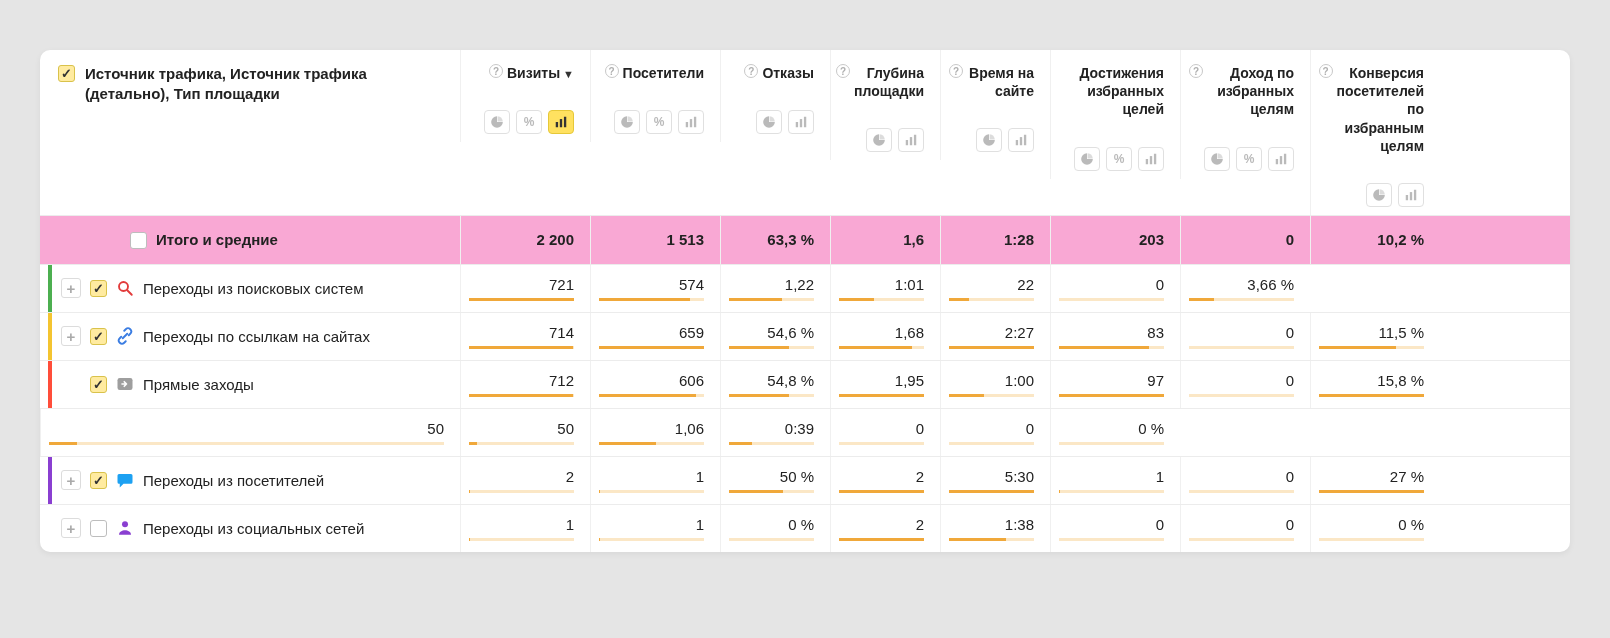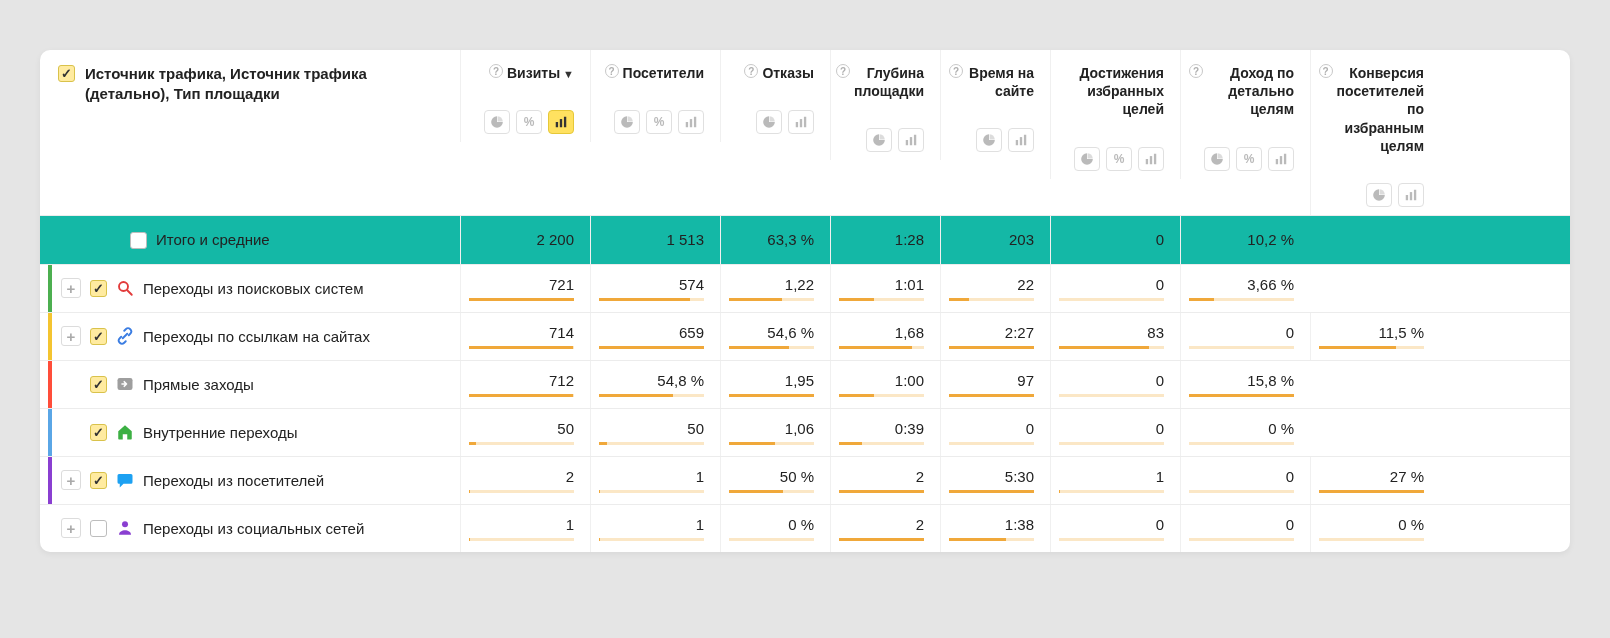--- a/index.html
+++ b/index.html
@@ -80,21 +80,21 @@
   }
   .mini.active { background:#ffe160; border-color:#e6c838; color:#333; }
   .mini svg { width:14px; height:14px; }
 
   .body-row {
     display: grid;
     grid-template-columns: 420px 130px 130px 110px 110px 110px 130px 130px 130px;
     border-top: 1px solid #ececec;
     min-height: 48px;
   }
-  .body-row.totals { background:#14b8a6; font-weight:400; border-top:none; }
+  .body-row.totals { background:#f9a8d4; font-weight:700; border-top:none; }
   .dim-cell {
     display:flex; align-items:center; gap:9px; padding: 10px 14px 10px 8px;
     position:relative;
   }
   .accent {
     width:4px; align-self:stretch; margin:-10px 0 -10px 0;
     border-radius:0;
   }
   .expander {
     width:20px; height:20px; border:1px solid #dcdcdc; border-radius:3px;
@@ -262,21 +262,21 @@
               <rect x="3" y="12" width="4" height="9" fill="#bababa"></rect>
               <rect x="10" y="7" width="4" height="14" fill="#bababa"></rect>
               <rect x="17" y="3" width="4" height="18" fill="#bababa"></rect>
             </svg>
           </span>
         </div>
       </div>
       <div class="hdr-col">
         <div class="hdr-label">
           <span class="help">?</span>
-          <span class="txt">Доход по детально целям</span>
+          <span class="txt">Доход по избранных целям</span>
         </div>
         <div class="icon-row">
           <span class="mini">
             <svg viewBox="0 0 24 24">
               <path fill="#bababa" d="M12 2a10 10 0 1 0 10 10h-10z"></path>
               <path fill="#bababa" opacity=".5" d="M13 2v9h9A10 10 0 0 0 13 2z"></path>
             </svg>
           </span>
           <span class="mini">
             <span style="font-size:12px;font-weight:700;color:#bababa">%</span>
@@ -319,20 +319,23 @@
         <span class="dim-name">Итого и средние</span>
       </div>
       <div class="val-cell">
         <span>2 200</span>
       </div>
       <div class="val-cell">
         <span>1 513</span>
       </div>
       <div class="val-cell">
         <span>63,3 %</span>
+      </div>
+      <div class="val-cell">
+        <span>1,6</span>
       </div>
       <div class="val-cell">
         <span>1:28</span>
       </div>
       <div class="val-cell">
         <span>203</span>
       </div>
       <div class="val-cell">
         <span>0</span>
       </div>
@@ -472,20 +475,26 @@
         </span>
         <span class="dim-name">Прямые заходы</span>
       </div>
       <div class="val-cell">
         <span>712</span>
         <div class="bar" style="background: rgb(251, 231, 198);">
           <div style="height: 100%; background: rgb(240, 168, 58); width: 99%;"></div>
         </div>
       </div>
       <div class="val-cell">
+        <span>606</span>
+        <div class="bar" style="background: rgb(251, 231, 198);">
+          <div style="height: 100%; background: rgb(240, 168, 58); width: 92%;"></div>
+        </div>
+      </div>
+      <div class="val-cell">
         <span>54,8 %</span>
         <div class="bar" style="background: rgb(251, 231, 198);">
           <div style="height: 100%; background: rgb(240, 168, 58); width: 70%;"></div>
         </div>
       </div>
       <div class="val-cell">
         <span>1,95</span>
         <div class="bar" style="background: rgb(251, 231, 198);">
           <div style="height: 100%; background: rgb(240, 168, 58); width: 100%;"></div>
         </div>
@@ -509,31 +518,20 @@
         </div>
       </div>
       <div class="val-cell">
         <span>15,8 %</span>
         <div class="bar" style="background: rgb(251, 231, 198);">
           <div style="height: 100%; background: rgb(240, 168, 58); width: 100%;"></div>
         </div>
       </div>
     </div>
     <div class="body-row">
-      <div class="dim-cell">
-        <div class="accent" style="background: rgb(90, 166, 230);"></div>
-        <span class="expander hidden">+</span>
-        <span class="chk on"></span>
-        <span class="src-icon">
-          <svg viewBox="0 0 24 24">
-            <path d="M3 11l9-8 9 8v10a1 1 0 0 1-1 1h-5v-7h-6v7H4a1 1 0 0 1-1-1z" fill="#3cb043"></path>
-          </svg>
-        </span>
-        <span class="dim-name">Внутренние переходы</span>
-      </div>
       <div class="val-cell">
         <span>50</span>
         <div class="bar" style="background: rgb(251, 231, 198);">
           <div style="height: 100%; background: rgb(240, 168, 58); width: 7%;"></div>
         </div>
       </div>
       <div class="val-cell">
         <span>50</span>
         <div class="bar" style="background: rgb(251, 231, 198);">
           <div style="height: 100%; background: rgb(240, 168, 58); width: 8%;"></div>

